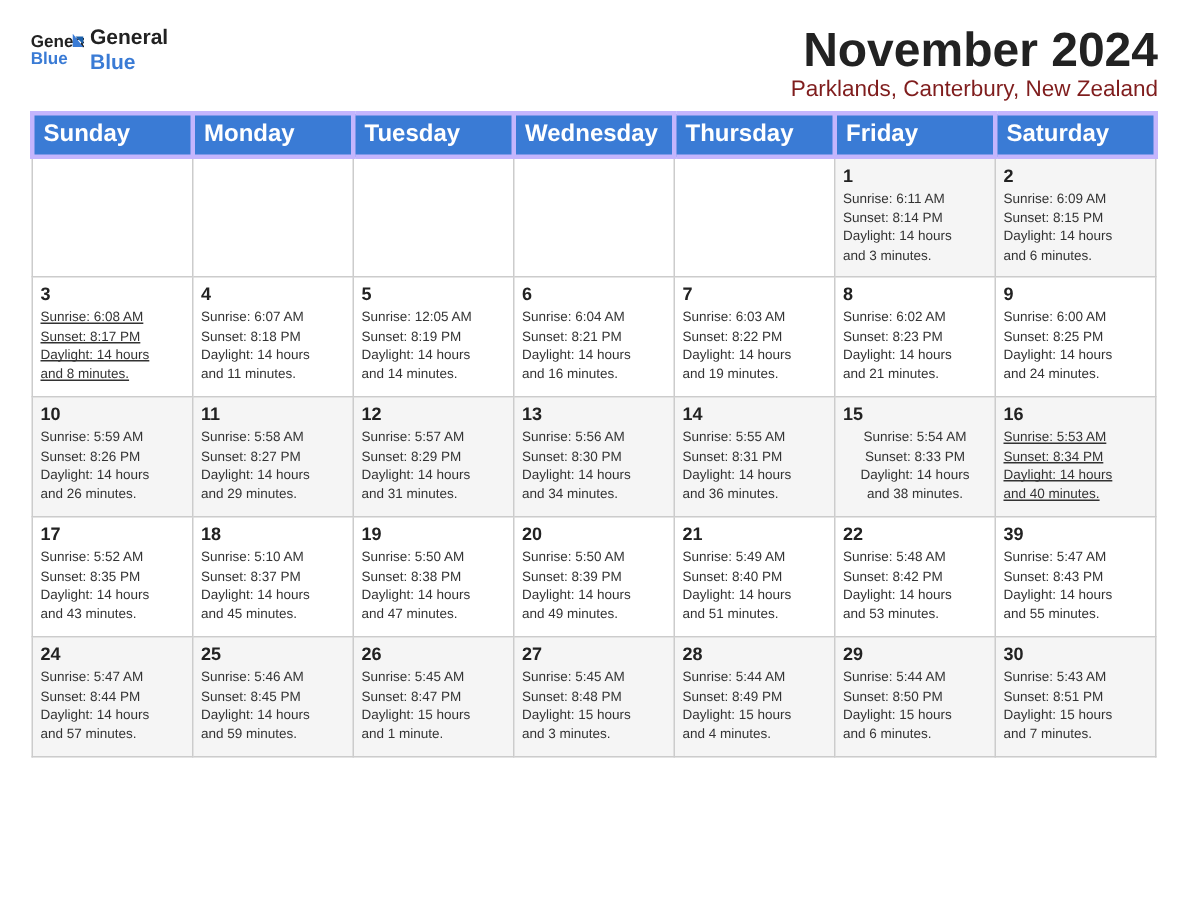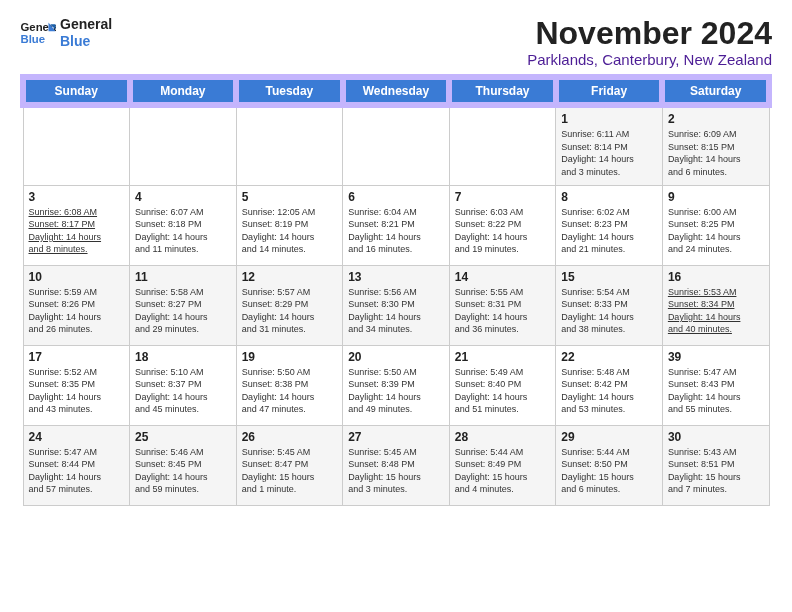--- a/index.html
+++ b/index.html
@@ -34,36 +34,36 @@
     }
     .title-block h1 {
       font-size: 32px;
       font-weight: bold;
       color: #222;
       line-height: 1.1;
     }
     .title-block h2 {
       font-size: 15px;
       font-weight: normal;
-      color: #4c1d95;
+      color: #7f1d1d;
       margin-left: 48px;
     }
     .calendar {
       width: 100%;
       border-collapse: collapse;
       table-layout: fixed;
     }
     .calendar thead tr th {
       background: #3a7bd5;
       color: #fff;
-      font-size: 12px;
+      font-size: 16px;
       font-weight: bold;
       padding: 4px 6px;
-      text-align: center;
-      border: 6px solid #c4b5fd;
+      text-align: left;
+      border: 3px solid #c4b5fd;
     }
     .calendar tbody tr td {
       border: 1px solid #ccc;
       vertical-align: top;
       padding: 4px 5px;
       font-size: 9.5px;
       color: #222;
       height: 80px;
       background: #fff;
     }
@@ -224,21 +224,21 @@
           </td>
           <td>
             <span class="day-num">14</span>
             <div class="cell-info" style="white-space: pre-line;">Sunrise: 5:55 AM
 Sunset: 8:31 PM
 Daylight: 14 hours
 and 36 minutes.</div>
           </td>
           <td>
             <span class="day-num">15</span>
-            <div class="cell-info" style="white-space: pre-line;">Sunrise: 5:54 AM
+            <div class="cell-info" style="white-space: pre-line; text-align: center;">Sunrise: 5:54 AM
 Sunset: 8:33 PM
 Daylight: 14 hours
 and 38 minutes.</div>
           </td>
           <td>
             <span class="day-num">16</span>
             <div class="cell-info" style="white-space: pre-line; text-decoration: underline;">Sunrise: 5:53 AM
 Sunset: 8:34 PM
 Daylight: 14 hours
 and 40 minutes.</div>

